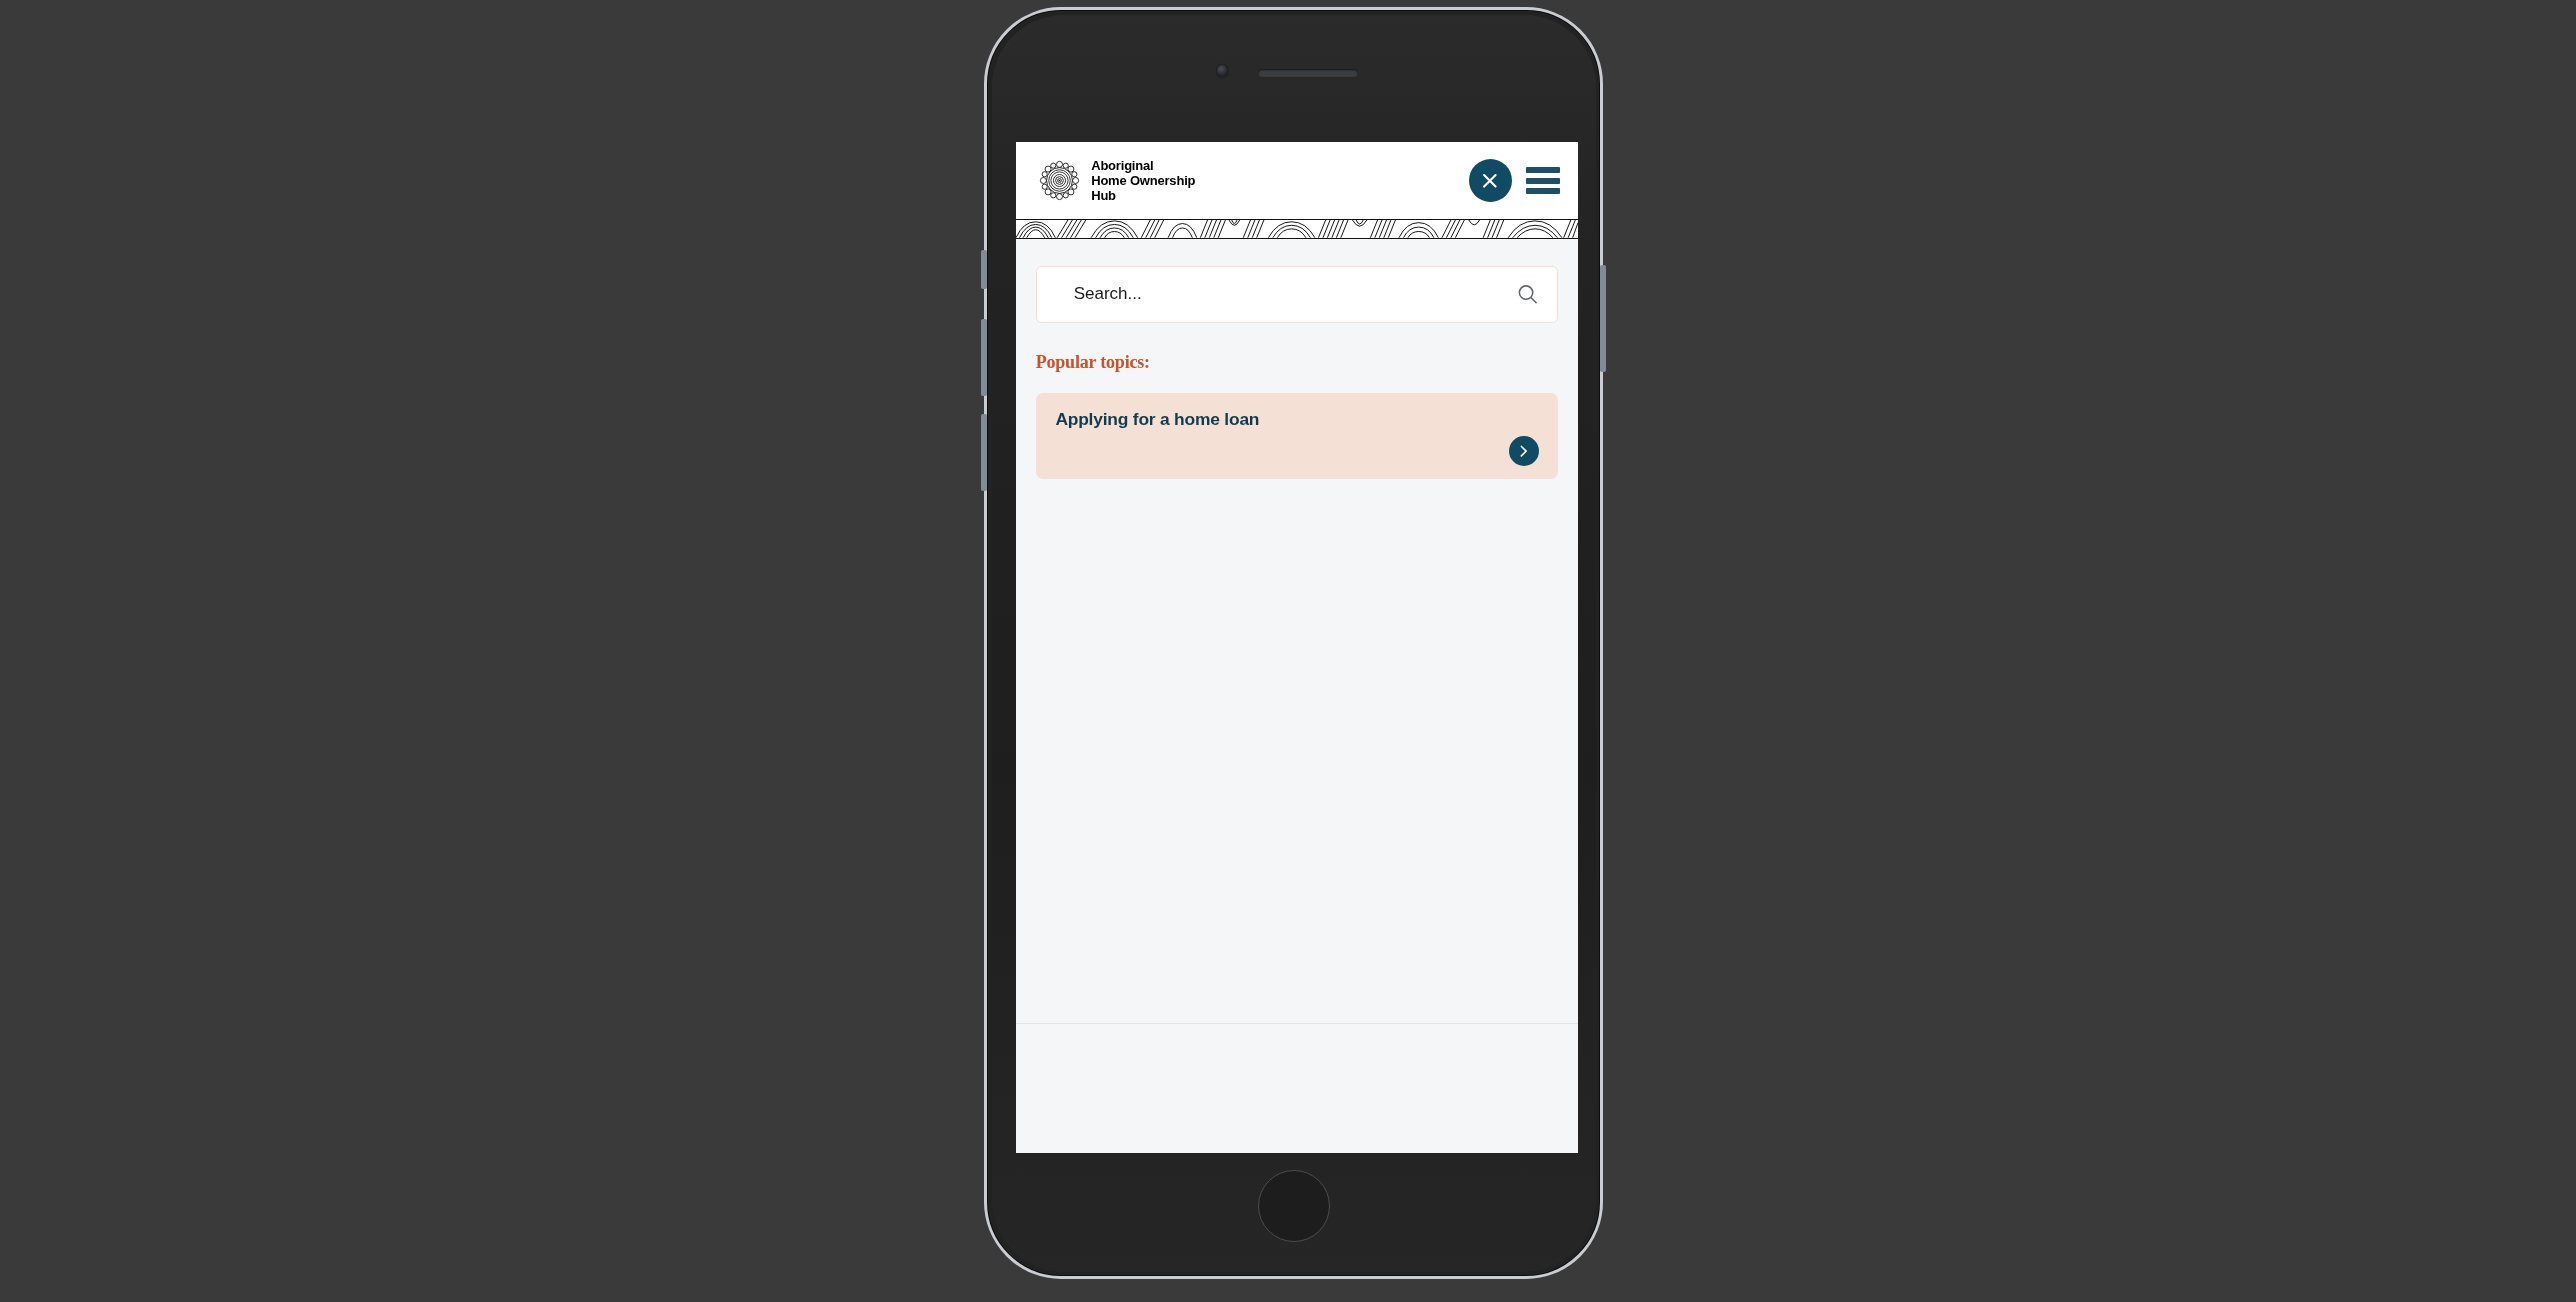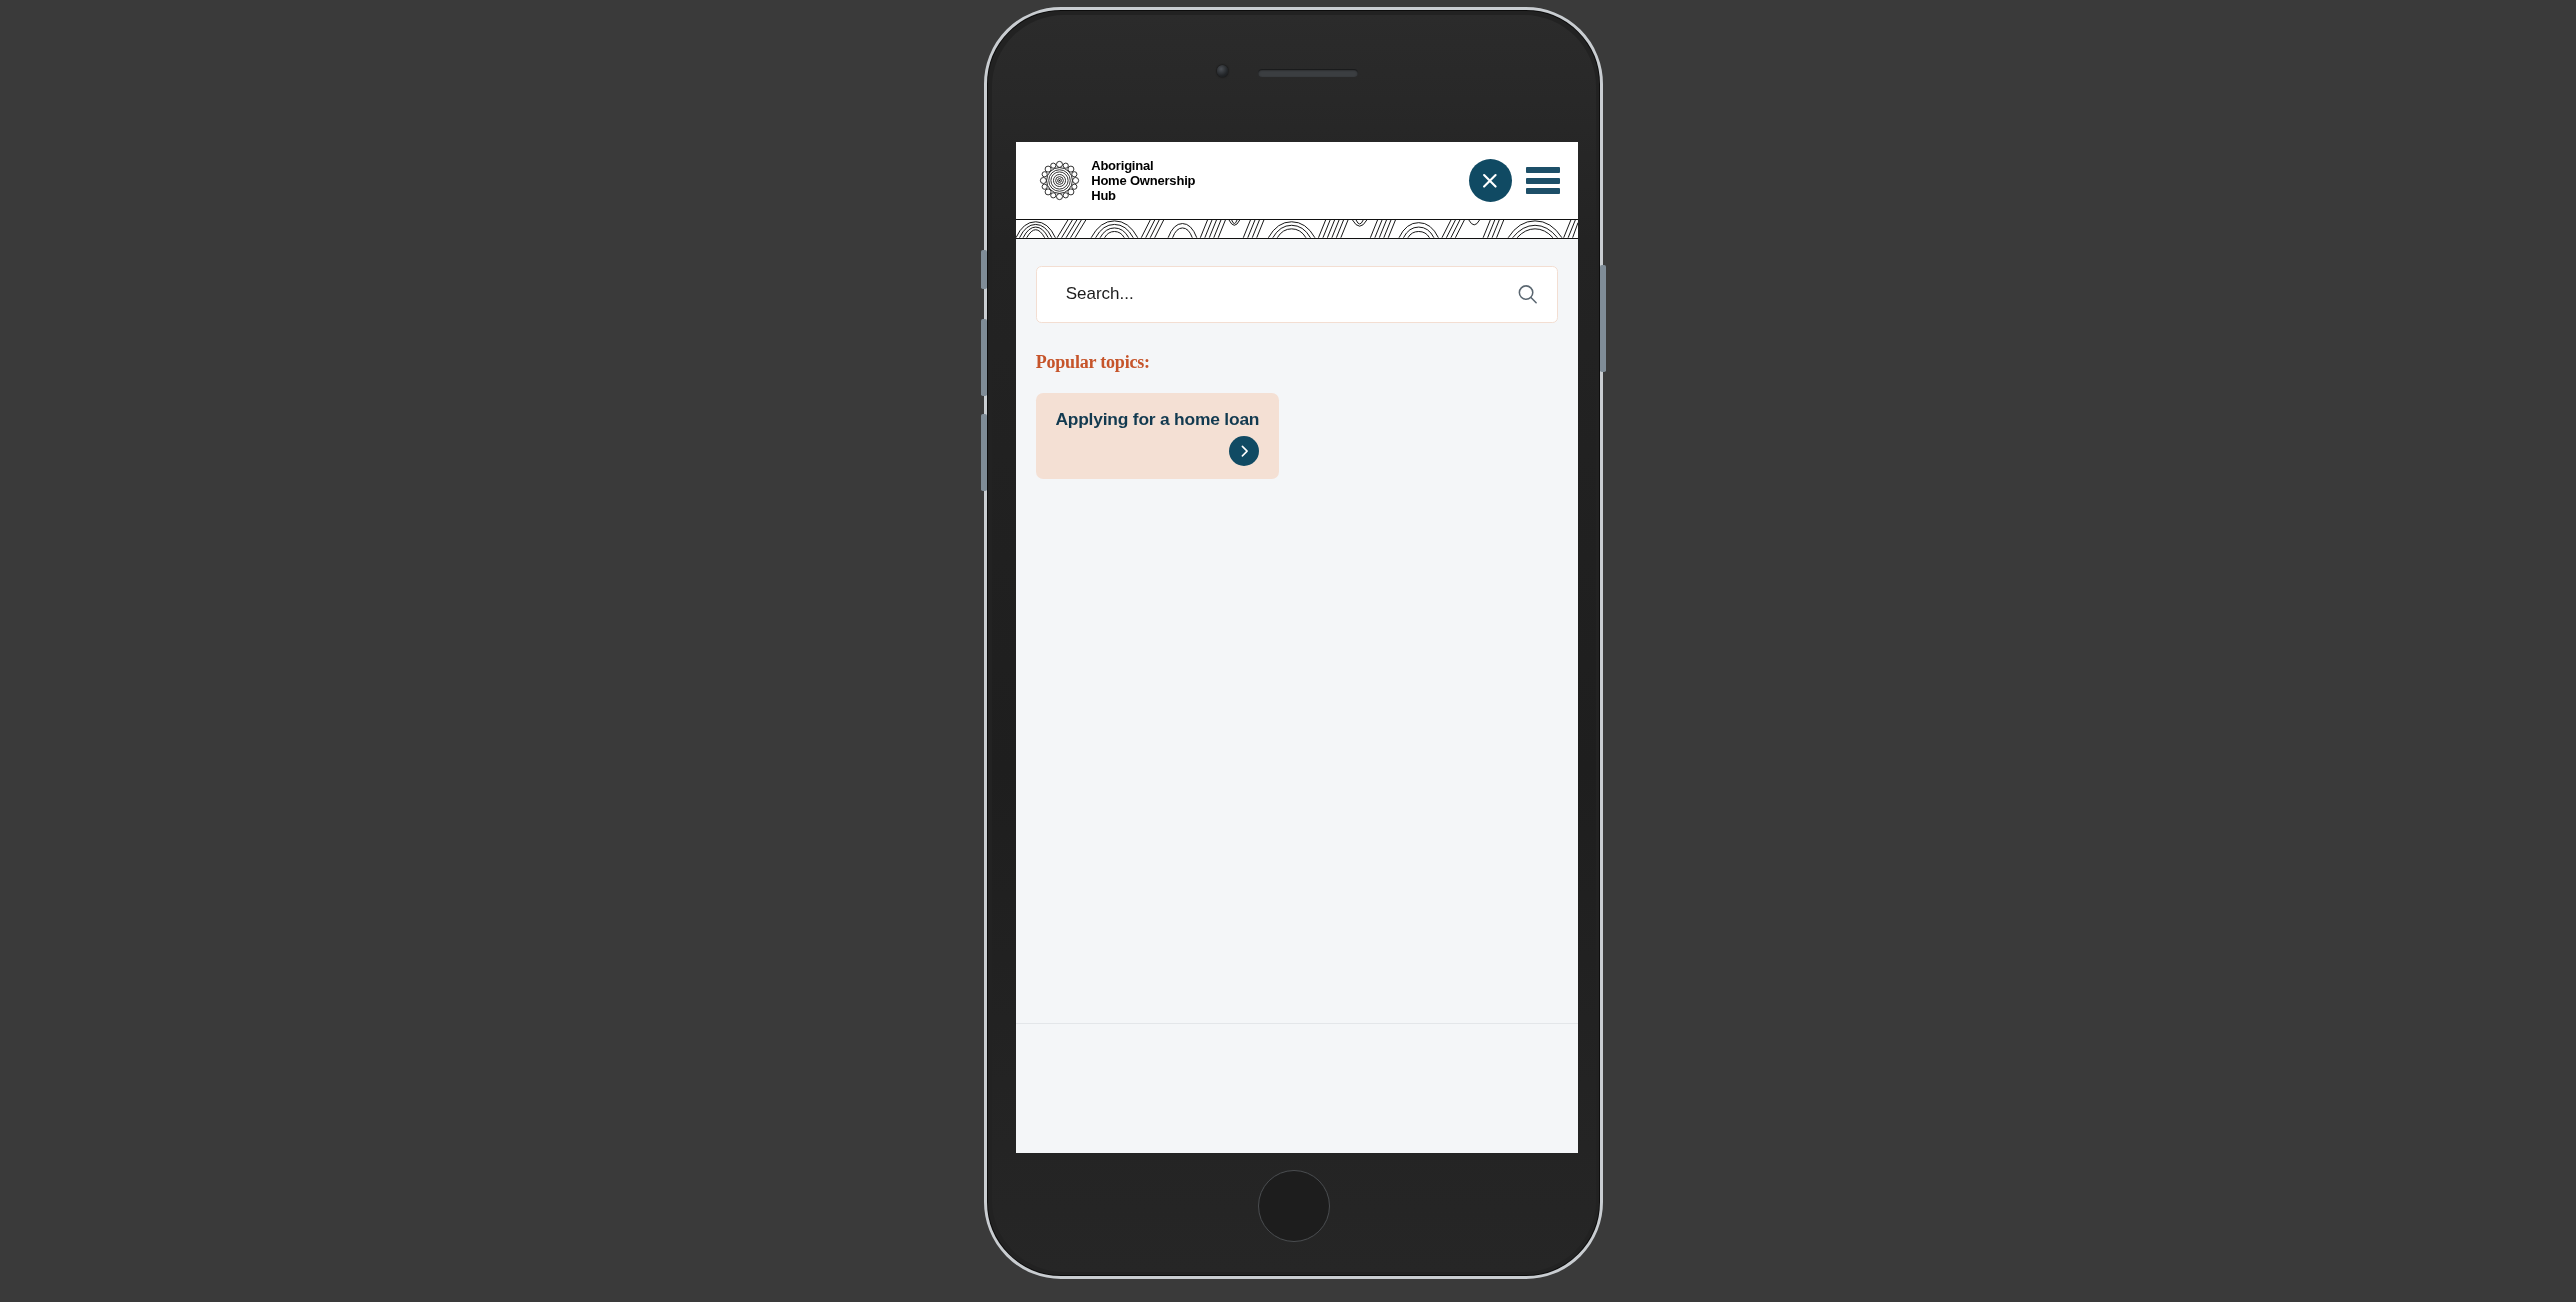--- a/index.html
+++ b/index.html
@@ -147,21 +147,21 @@
     height: 784px;
     position: relative;
   }
   .search-box {
     background: #ffffff;
     border: 0.9px solid #f3ded2;
     border-radius: 5.4px;
     height: 57px;
     display: flex;
     align-items: center;
-    padding: 0 18px 0 29px;
+    padding: 0 18px 0 37px;
   }
   .search-input {
     flex: 1;
     border: none;
     outline: none;
     background: transparent;
     font-family: "Liberation Sans", sans-serif;
     font-size: 17px;
     color: #1c1c1c;
   }
@@ -170,21 +170,21 @@
 
   .popular-label {
     margin-top: 29px;
     font-size: 18px;
     font-weight: bold;
     color: #c6542a;
     letter-spacing: -0.2px;
     font-family: Liberation Serif, serif;
   }
 
-  .topic-list { margin-top: 19.7px; display: flex; flex-direction: row; gap: 14.3px; }
+  .topic-list { margin-top: 19.7px; display: flex; flex-direction: column; gap: 14.3px; }
   .topic-card {
     background: #f4e0d4;
     border-radius: 7.2px;
     height: 86px;
     padding: 16px 19.7px 0 19.7px;
     position: relative;
     cursor: pointer;
   }
   .topic-title {
     font-size: 17.4px;

